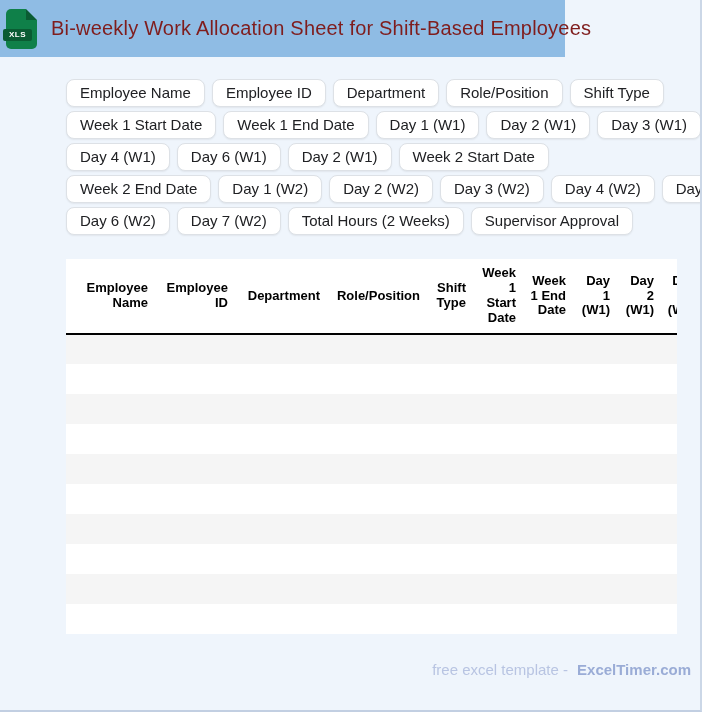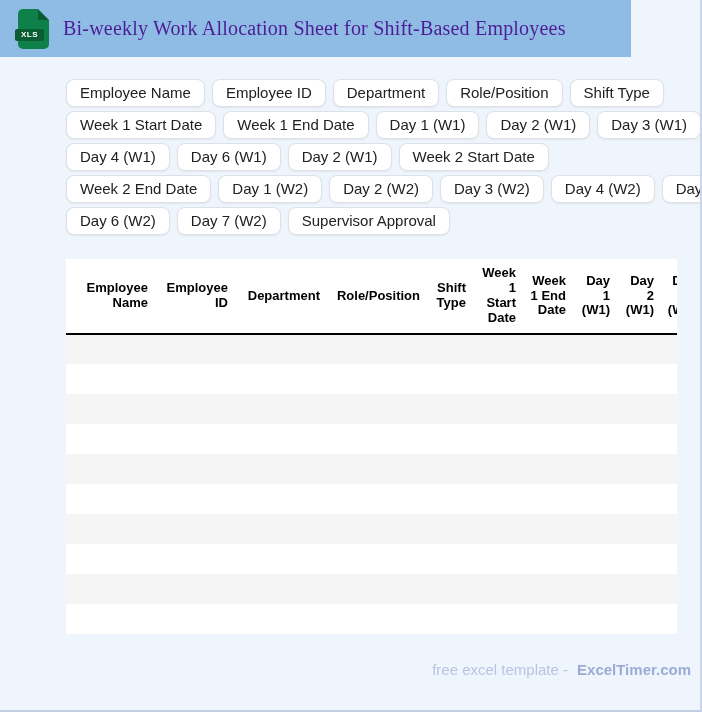--- a/index.html
+++ b/index.html
@@ -4,31 +4,31 @@
 <style>
   * { margin:0; padding:0; box-sizing:border-box; }
   html,body { width:702px; height:712px; }
   body { font-family:"Liberation Sans","DejaVu Sans",sans-serif; }
 
   .page { position:relative; width:702px; height:712px; background:#EFF5FC; overflow:hidden; }
   .page::after { content:""; position:absolute; inset:0; border-right:2px solid #CBD7E7;
                  border-bottom:2px solid #C2CFE2; pointer-events:none; }
 
   
-  .topbar { position:absolute; top:0; left:0; width:631px; height:57px; background:#8FBCE4;
-            display:flex; align-items:center; padding-left:18px; }
+  .topbar { position:absolute; top:0; left:0; width:565px; height:57px; background:#8FBCE4;
+            display:flex; align-items:center; padding-left:6px; }
   .xls-file { position:relative; width:31px; height:40px; background:#0F8049; border-radius:5px; flex:0 0 auto; }
   .xls-fold-cut { position:absolute; top:0; right:0; width:11px; height:11px; background:#8FBCE4;
                   border-bottom-left-radius:7px; }
   .xls-fold-flap { position:absolute; top:0; right:0; width:0; height:0;
                    border-bottom:11px solid #0A5C33; border-right:11px solid transparent; }
   .xls-band { position:absolute; left:-3px; top:20px; width:29px; height:12px; background:#0A5C33;
               border-radius:2px; color:#fff; font-size:8px; font-weight:bold; text-align:center;
               line-height:12px; letter-spacing:0.5px; }
-  .title { margin-left:14px; color:#4c1d95; font-size:20px; font-weight:500; letter-spacing:0.2px; white-space:nowrap;font-family:Liberation Serif, serif; }
+  .title { margin-left:14px; color:#7f1d1d; font-size:20px; font-weight:500; letter-spacing:0.2px; white-space:nowrap; }
 
   
   .chips { position:absolute; top:79px; left:66px; }
   .chip-row { display:flex; gap:7px; margin-bottom:4px; }
   .chip { display:inline-block; height:28px; line-height:26px; padding:0 13px; background:#ffffff;
           border:1px solid #DDE1E6; border-radius:8px; font-size:15px; color:#202124;
           white-space:nowrap; box-shadow:0 1px 1.5px rgba(60,64,67,0.08); }
 
   
   .table-wrap { position:absolute; top:259px; left:66px; width:611px; background:#ffffff; overflow:hidden; }
@@ -84,20 +84,21 @@
         <span class="chip">Week 2 End Date</span>
         <span class="chip">Day 1 (W2)</span>
         <span class="chip">Day 2 (W2)</span>
         <span class="chip">Day 3 (W2)</span>
         <span class="chip">Day 4 (W2)</span>
         <span class="chip">Day 5 (W2)</span>
       </div>
       <div class="chip-row">
         <span class="chip">Day 6 (W2)</span>
         <span class="chip">Day 7 (W2)</span>
+        <span class="chip">Total Hours (2 Weeks)</span>
         <span class="chip">Supervisor Approval</span>
       </div>
     </div>
 
   <div class="table-wrap">
     <table>
       <thead>
         <tr>
             <th style="width: 88px;">Employee Name</th>
             <th style="width: 80px;">Employee ID</th>

